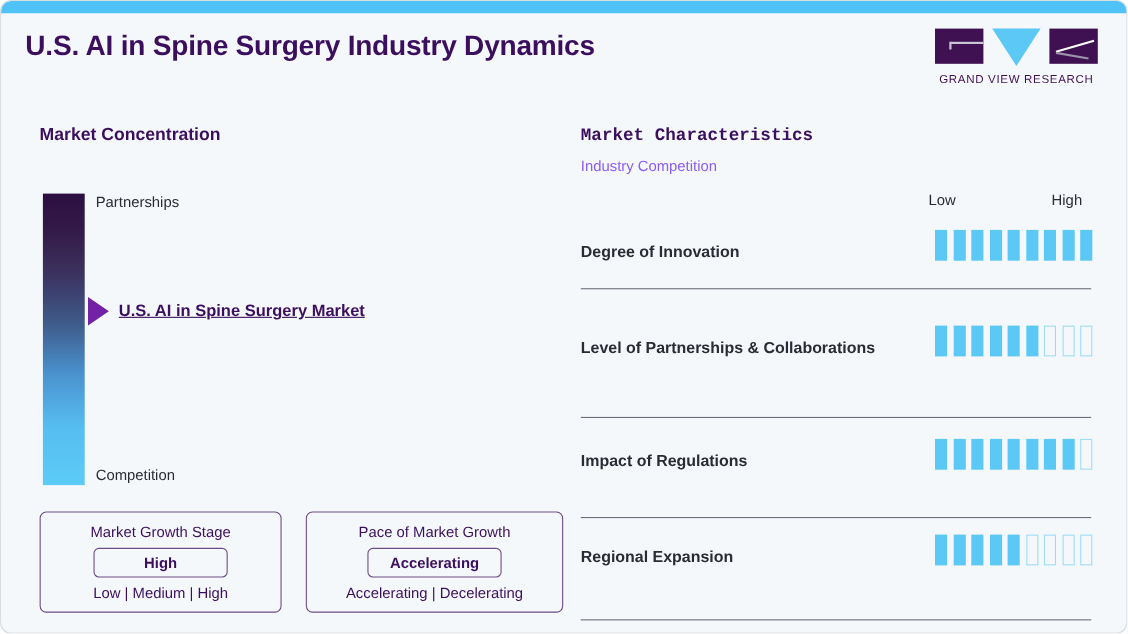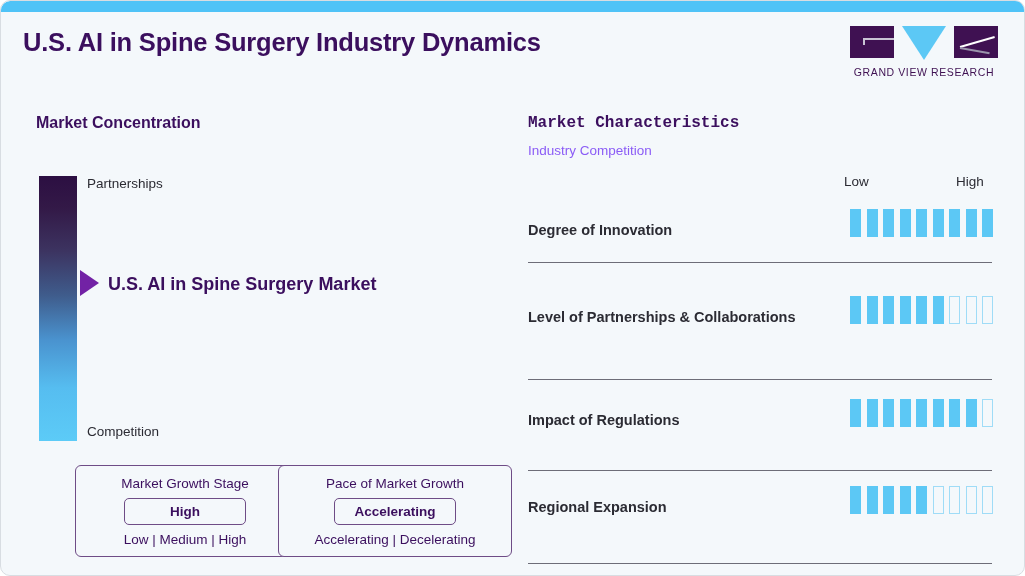--- a/index.html
+++ b/index.html
@@ -185,37 +185,38 @@
     width: 0;
     height: 0;
     border-top: 13px solid transparent;
     border-bottom: 13px solid transparent;
     border-left: 19px solid #7222a5;
   }
   .marker-label {
     position: absolute;
     left: 107px;
     top: 178px;
-    font-size: 18px;
+    font-size: 15px;
     font-weight: bold;
     color: #3b0f5e;
     white-space: nowrap;
+    text-decoration: underline;
   }
 
   
   .stat-box {
     position: absolute;
     top: 369px;
     height: 92px;
     box-sizing: border-box;
     border: 1px solid #6e4c86;
     border-radius: 6px;
     background: #f4f8fb;
   }
-  .stat-box.one { left: 35px; width: 220px; margin-left: 39px; }
+  .stat-box.one { left: 35px; width: 220px; }
   .stat-box.two { left: 277px; width: 234px; }
   .stat-head {
     position: absolute;
     top: 10px;
     left: 0;
     width: 100%;
     text-align: center;
     font-size: 13.5px;
     color: #3b0f5e;
     white-space: nowrap;

